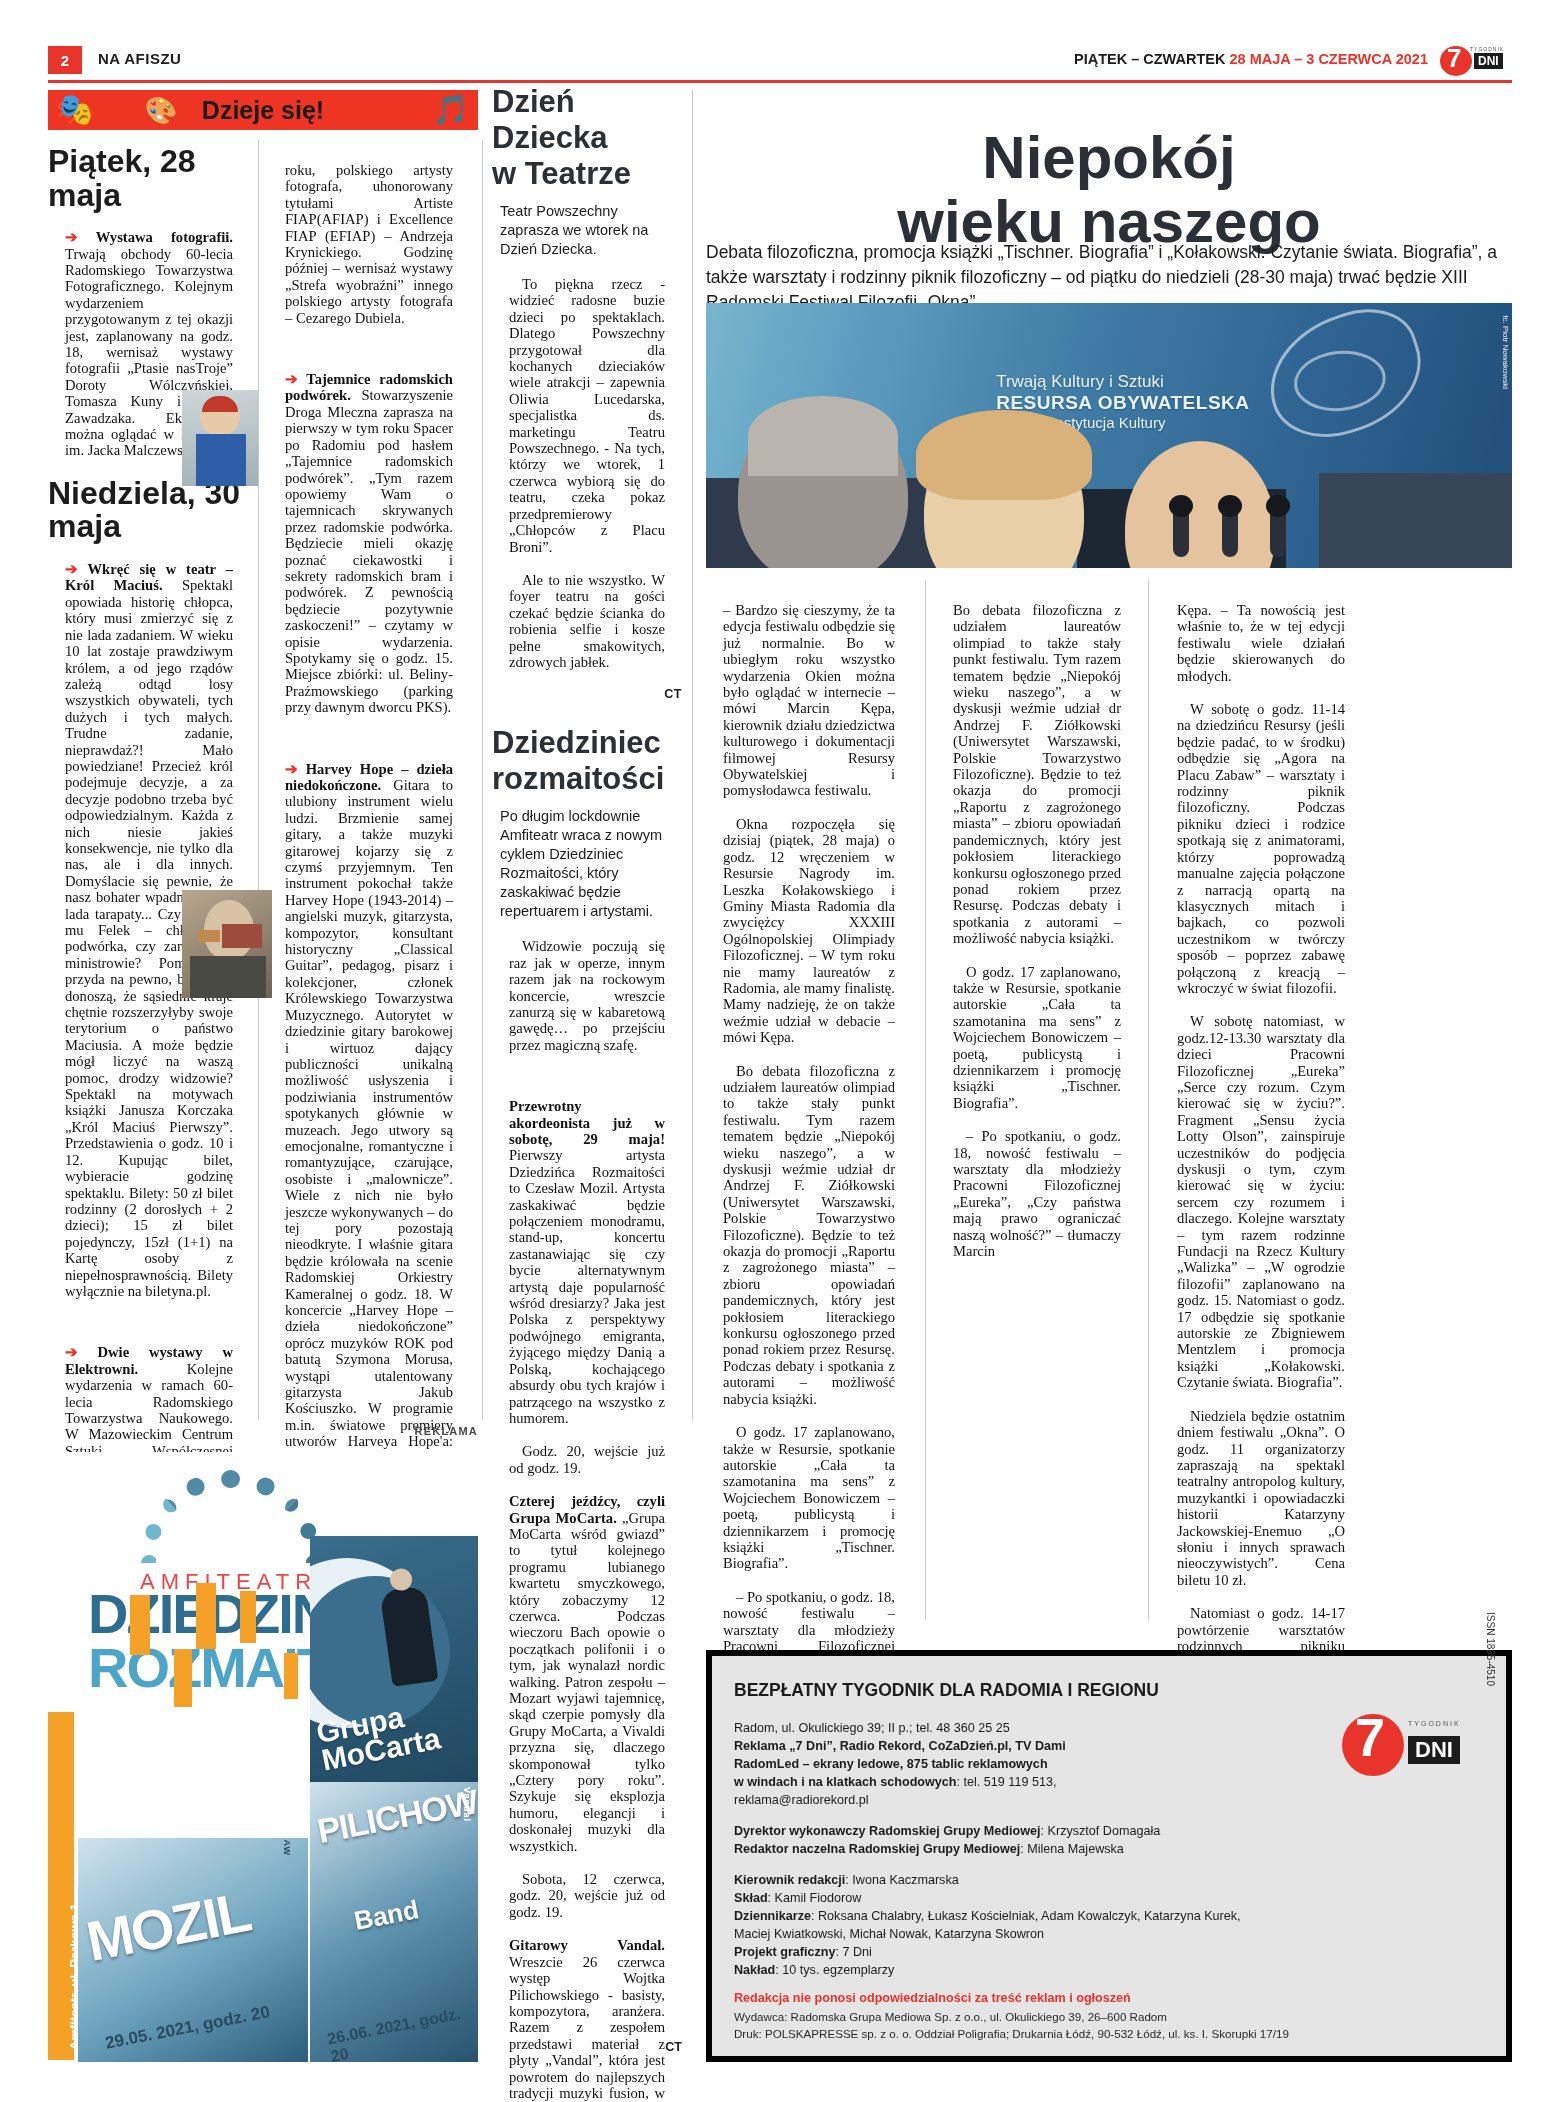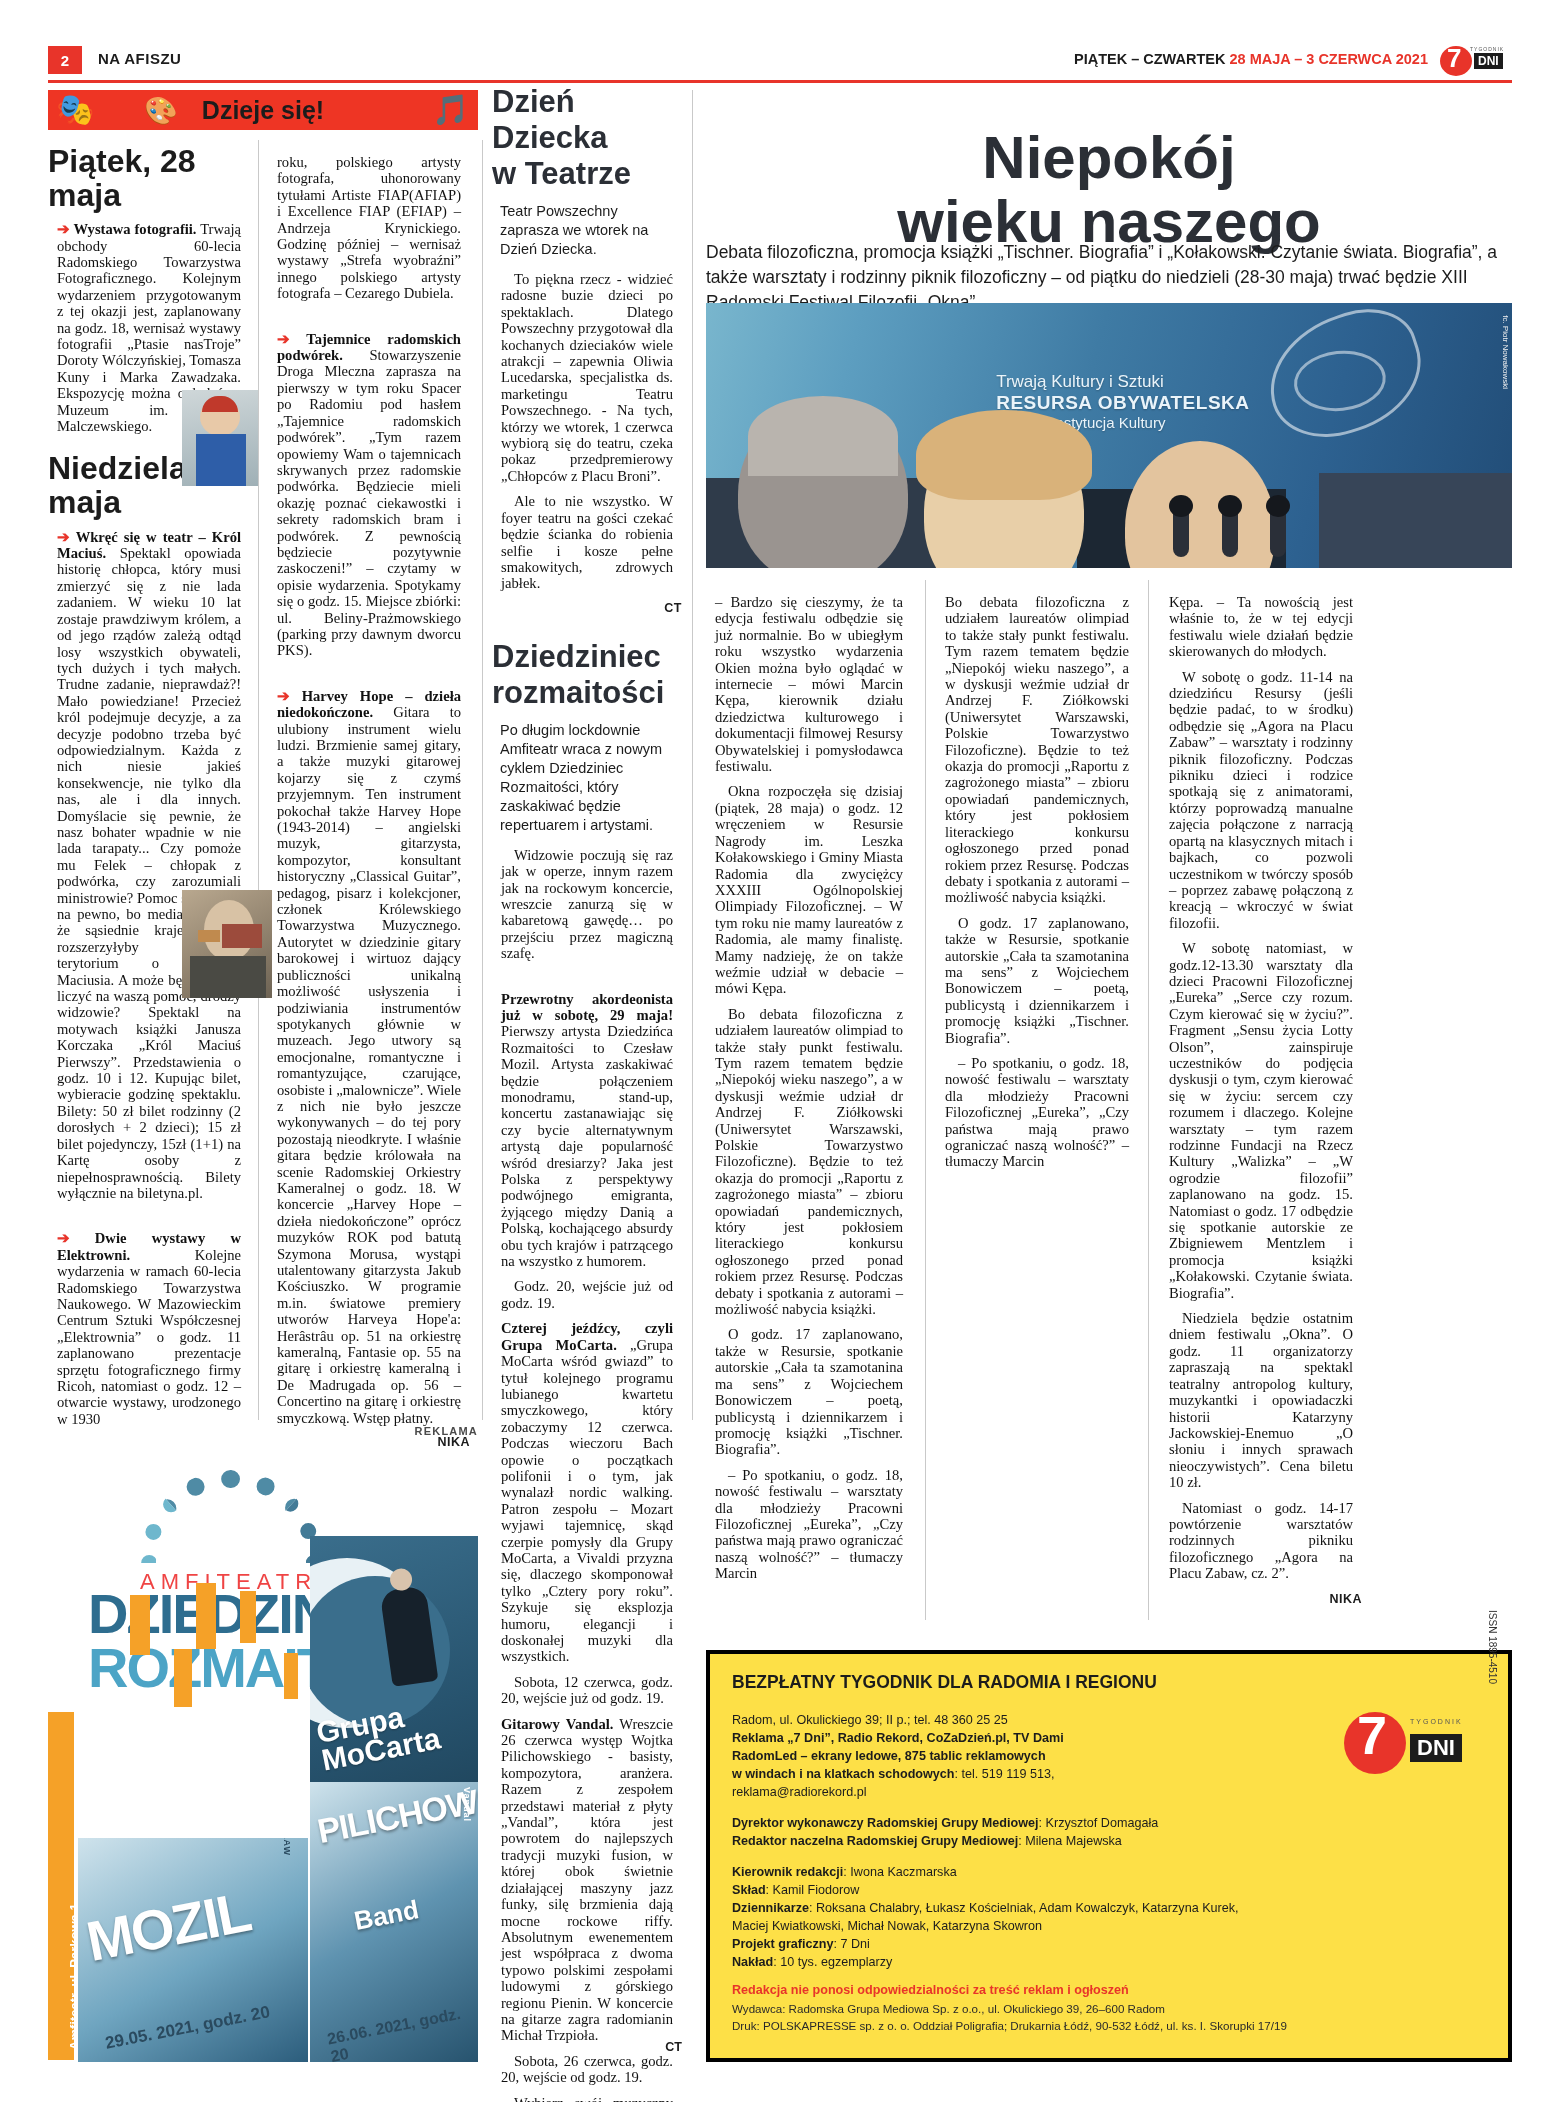--- a/index.html
+++ b/index.html
@@ -71,21 +71,21 @@
   .col{position:absolute;}
   .colhead{
     font-family:"Liberation Sans",sans-serif;font-weight:bold;font-size:32px;
     color:#1c1c1c;margin:0 0 7px 0;line-height:1.05;
   }
   .bodytext{
     font-family:"Liberation Serif",serif;font-size:14.6px;line-height:16.4px;
     text-align:justify;color:#111;margin:0;
     hyphens:auto;-webkit-hyphens:auto;
   }
-  .bodytext p{margin:9px;text-indent:13px;}
+  .bodytext p{margin:17px;text-indent:13px;}
   .bodytext p.noind{text-indent:0;}
   .arrow{color:#e8342a;font-weight:bold;font-size:15px;}
   .lead-b{font-weight:bold;}
   .spacer{height:11px;}
 
   
   .midhead{
     font-family:"Liberation Sans",sans-serif;font-weight:bold;font-size:31px;
     line-height:36px;color:#2b2f36;margin:0 0 10px 0;
   }
@@ -235,21 +235,21 @@
     font-weight:bold;text-shadow:0 2px 3px rgba(0,0,0,.35);transform:rotate(-11deg);
   }
   .ad-name{
     position:absolute;color:#2a4a5f;font-family:"Liberation Sans",sans-serif;
     font-weight:bold;font-size:9px;letter-spacing:1px;
   }
 
   
   .imprint{
     position:absolute;left:706px;top:1650px;width:806px;height:412px;
-    border:4px solid #000000;background:#fde047;box-sizing:border-box;padding:18px 22px;
+    border:6px solid #000000;background:#e5e5e5;box-sizing:border-box;padding:24px 22px;
     font-family:"Liberation Sans",sans-serif;
   }
   .imp-title{font-weight:bold;font-size:17.5px;color:#1c1c1c;margin-bottom:18px;}
   .imp-line{font-size:12.6px;line-height:18px;color:#1c1c1c;}
   .imp-line b{font-weight:bold;}
   .imp-gap{height:13px;}
   .imp-red{color:#e8342a;font-weight:bold;font-size:12.6px;line-height:19px;margin-top:10px;}
   .imp-small{font-size:11.6px;line-height:17px;color:#2a2a2a;}
   .imp-logo{
     position:absolute;right:44px;top:52px;width:120px;height:76px;

